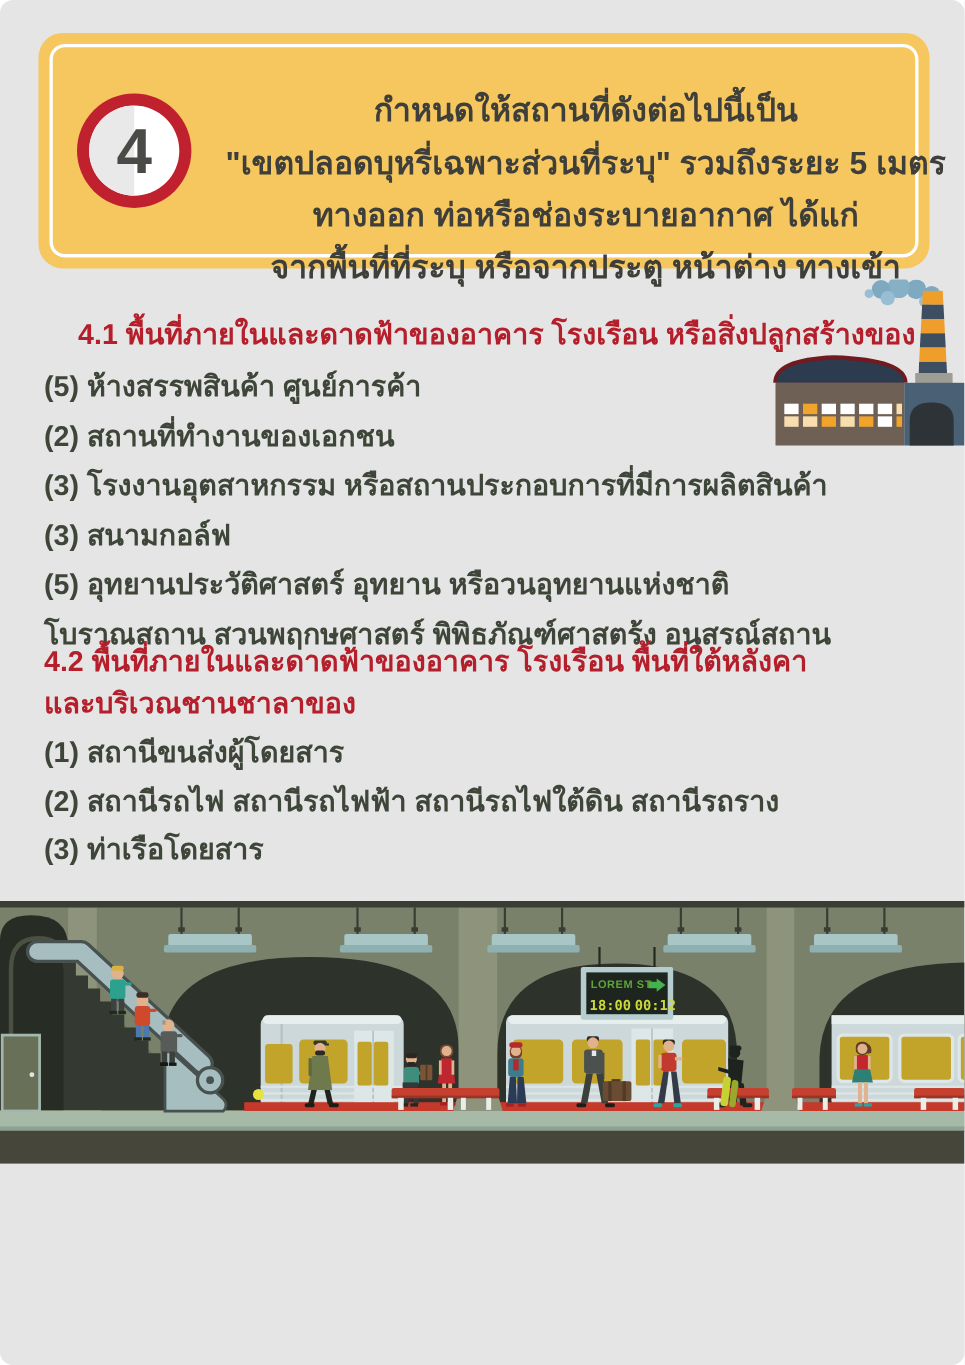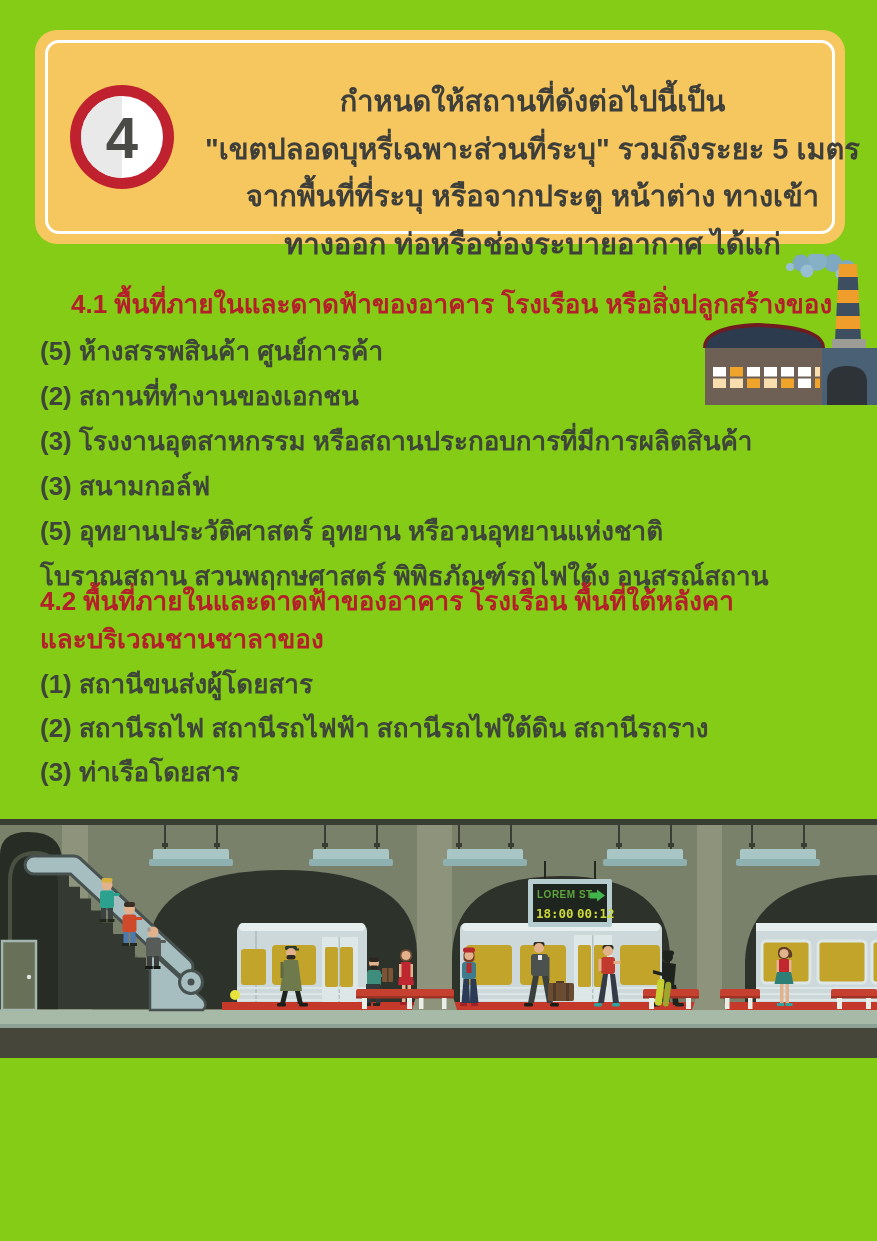--- a/index.html
+++ b/index.html
@@ -1,17 +1,17 @@
 <!DOCTYPE html>
 <html><head>
 <meta charset="utf-8">
 <style>
   html,body{margin:0;padding:0;}
   body{font-family:"Liberation Sans","DejaVu Sans",sans-serif;}
-  .page{position:relative;width:877px;height:1241px;background:#84cc16;overflow:hidden;}
+  .page{position:relative;width:877px;height:1241px;background:#e5e5e5;overflow:hidden;border-radius:12px;}
 
   
   .header-box{position:absolute;left:35px;top:30px;width:810px;height:214px;
     background:#f6c75e;border-radius:22px;}
   .header-box .inner-border{position:absolute;left:10px;top:10px;right:10px;bottom:10px;
     border:3px solid #ffffff;border-radius:14px;pointer-events:none;}
   .badge{position:absolute;left:70px;top:85px;width:104px;height:104px;border-radius:50%;
     background:#c0212e;z-index:3;}
   .badge-inner{position:absolute;left:11px;top:11px;width:82px;height:82px;border-radius:50%;
     background:#ffffff;overflow:hidden;}
@@ -36,41 +36,41 @@
 </head>
 <body>
 
 <div class="page">
 
   <div class="header-box">
     <div class="inner-border"></div>
     <div class="header-lines">
       <div class="hline">กำหนดให้สถานที่ดังต่อไปนี้เป็น</div>
       <div class="hline">"เขตปลอดบุหรี่เฉพาะส่วนที่ระบุ" รวมถึงระยะ 5 เมตร</div>
+      <div class="hline">ทางออก ท่อหรือช่องระบายอากาศ ได้แก่</div>
       <div class="hline">จากพื้นที่ที่ระบุ หรือจากประตู หน้าต่าง ทางเข้า</div>
-      <div class="hline">ทางออก ท่อหรือช่องระบายอากาศ ได้แก่</div>
     </div>
   </div>
   <div class="badge">
     <div class="badge-inner">
       <div class="badge-half"></div>
       <div class="badge-num">4</div>
     </div>
   </div>
 
   <div class="sec-head" style="top:285px;margin-left:31px;">
     <div class="hl">4.1 พื้นที่ภายในและดาดฟ้าของอาคาร โรงเรือน หรือสิ่งปลูกสร้างของ</div>
   </div>
   <div class="items" style="top:329px;">
     <div class="it">(5) ห้างสรรพสินค้า ศูนย์การค้า</div>
     <div class="it">(2) สถานที่ทำงานของเอกชน</div>
     <div class="it">(3) โรงงานอุตสาหกรรม หรือสถานประกอบการที่มีการผลิตสินค้า</div>
     <div class="it">(3) สนามกอล์ฟ</div>
     <div class="it">(5) อุทยานประวัติศาสตร์ อุทยาน หรือวนอุทยานแห่งชาติ</div>
-    <div class="it">โบราณสถาน สวนพฤกษศาสตร์ พิพิธภัณฑ์รถไฟใต้ง อนุสรณ์สถาน</div>
+    <div class="it">โบราณสถาน สวนพฤกษศาสตร์ พิพิธภัณฑ์ศาสตร้ง อนุสรณ์สถาน</div>
   </div>
 
   <div class="sec-head" style="top:582px;">
     <div class="hl">4.2 พื้นที่ภายในและดาดฟ้าของอาคาร โรงเรือน พื้นที่ใต้หลังคา</div>
     <div class="hl">และบริเวณชานชาลาของ</div>
   </div>
   <div class="items items-42" style="top:648px;margin-top:14px;">
     <div class="it">(1) สถานีขนส่งผู้โดยสาร</div>
     <div class="it">(2) สถานีรถไฟ สถานีรถไฟฟ้า สถานีรถไฟใต้ดิน สถานีรถราง</div>
     <div class="it">(3) ท่าเรือโดยสาร</div>

